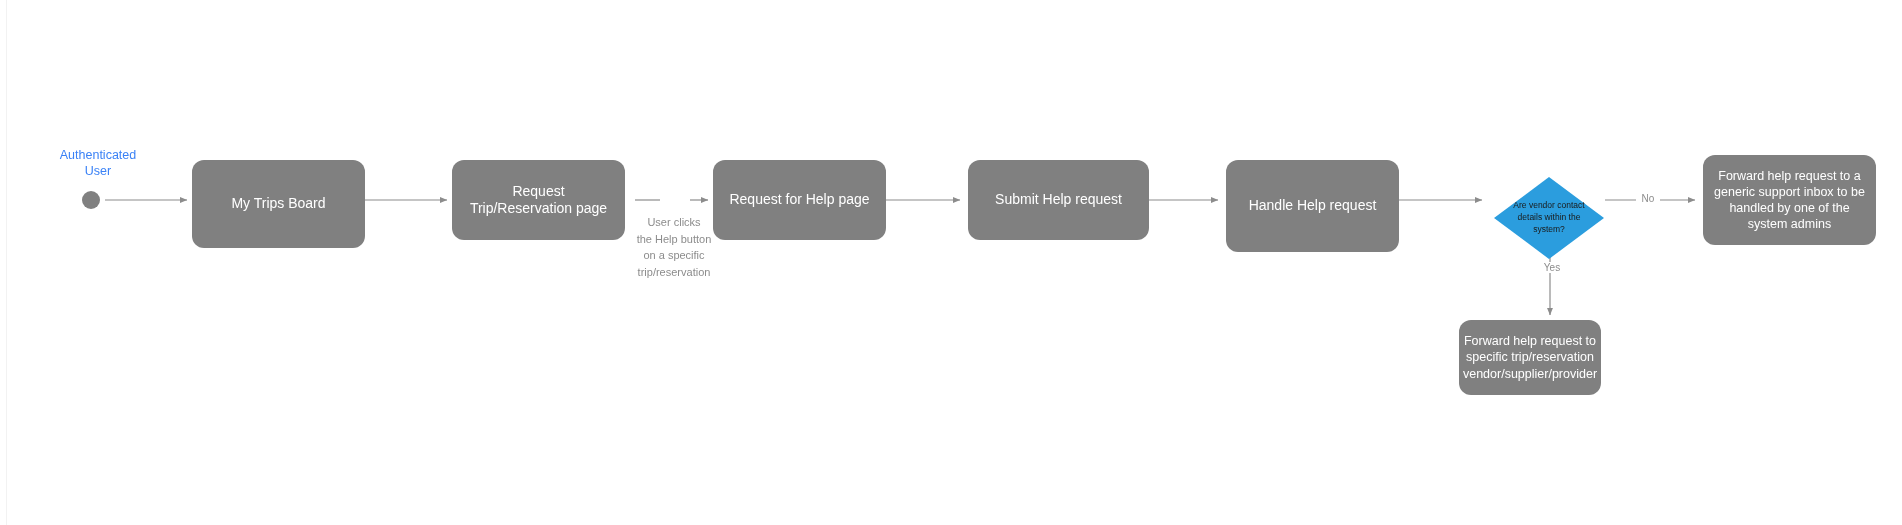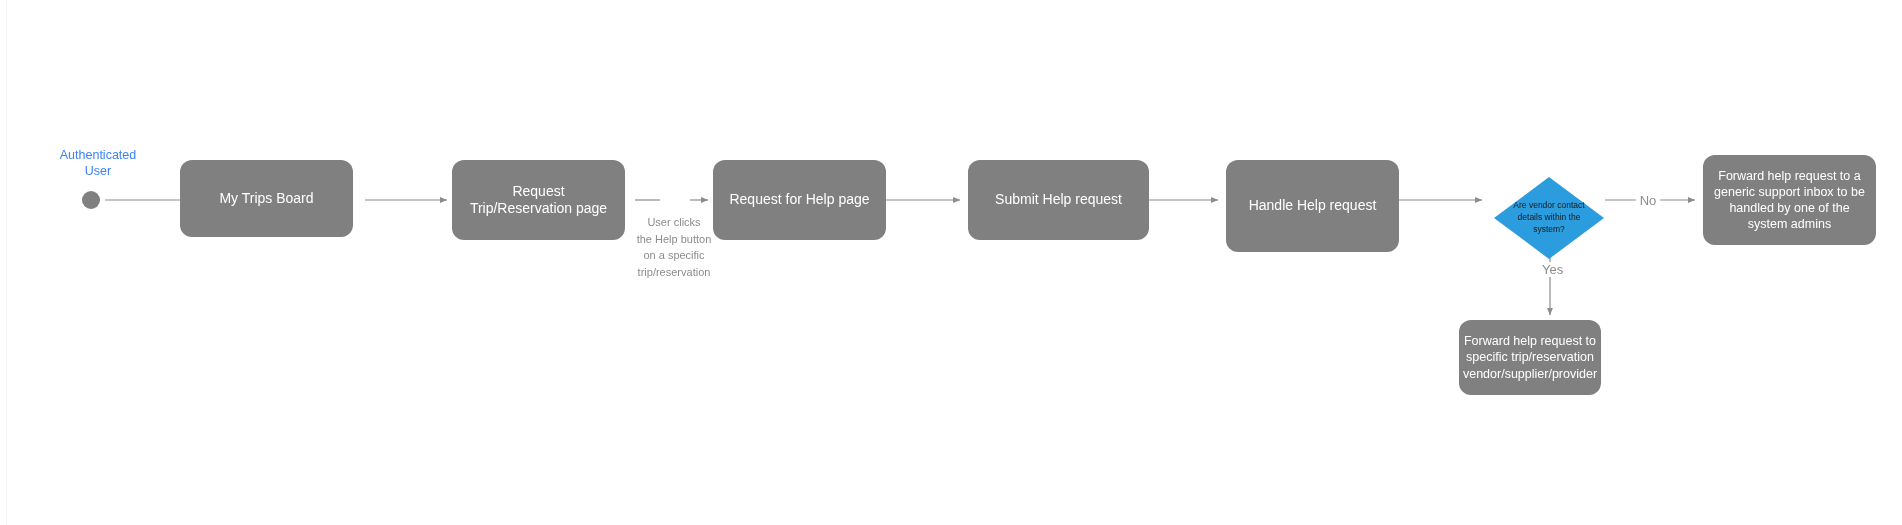--- a/index.html
+++ b/index.html
@@ -99,21 +99,21 @@
     color: #8c8c8c;
     font-size: 11px;
     line-height: 1.5;
     text-align: center;
     white-space: pre-line;
     margin-top: 36px;
   }
   .branch-label {
     position: absolute;
     color: #8c8c8c;
-    font-size: 13px;
+    font-size: 10px;
     text-align: center;
     background: #ffffff;
     padding: 0 2px;
   }
 </style>
 </head>
 <body>
 
 <div id="canvas">
 
@@ -142,21 +142,21 @@
 
       <line x1="1605" y1="200" x2="1695" y2="200" marker-end="url(#arrowhead)"></line>
 
       <line x1="1550" y1="244" x2="1550" y2="315" marker-end="url(#arrowhead)"></line>
     </g>
   </svg>
 
   <div class="start-label" style="left:38px; top:148px;"><span>Authenticated</span><br><span>User</span></div>
   <div class="start-dot" style="left:82px; top:191px;"></div>
 
-  <div class="node process" style="left:180px; top:160px; width:173px; height:77px;">
+  <div class="node process" style="left:192px; top:160px; width:173px; height:88px;">
     <span>My Trips Board</span>
   </div>
 
   <div class="node process" style="left:452px; top:160px; width:173px; height:80px;">
     <span>Request Trip/Reservation page</span>
   </div>
 
   <div class="edge-label" style="left:630px; top:178px; width:88px;">User clicks
 the Help button
 on a specific

